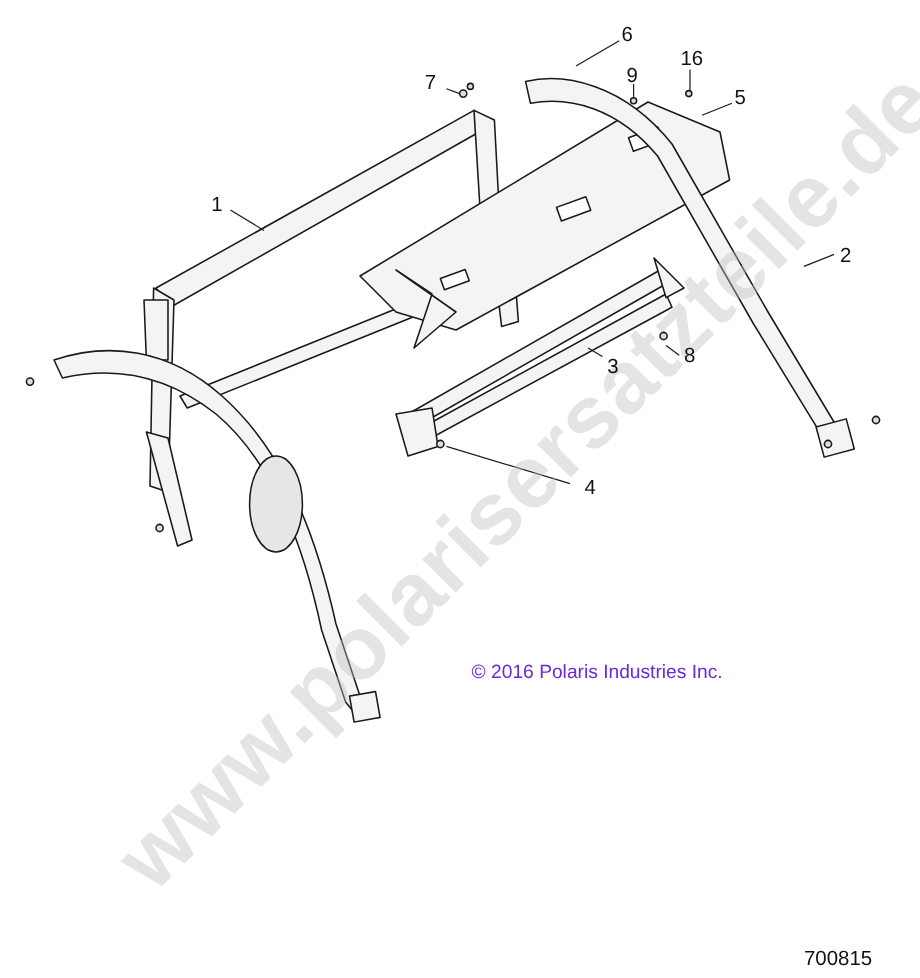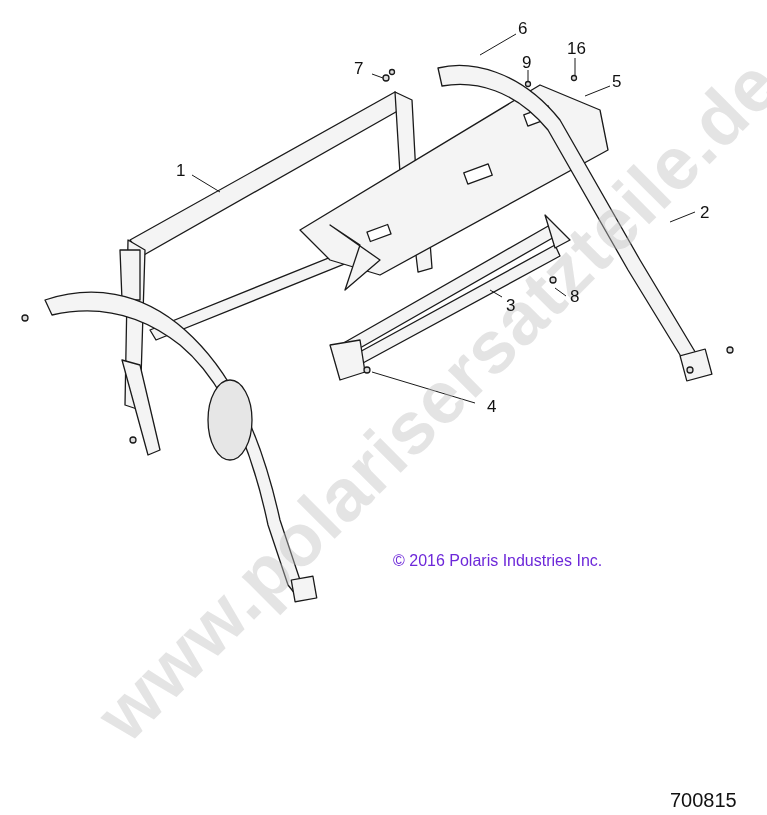--- a/index.html
+++ b/index.html
@@ -1,20 +1,20 @@
 <!DOCTYPE html>
 <html><head>
 <meta charset="utf-8">
 <style>
   html, body { margin:0; padding:0; background:#ffffff; }
   body { width:767px; height:815px; position:relative; overflow:hidden; font-family:"Liberation Sans", sans-serif; }
   #diagram { position:absolute; left:0; top:0; width:767px; height:815px; }
   .callout { position:absolute; font-size:17px; color:#111; line-height:1; }
   .copyright { position:absolute; left:393px; top:552px; font-size:16px; color:#6d28d9; white-space:nowrap; }
-  .figno { position:absolute; left:670px; top:789px; font-size:20px; color:#111; }
+  .figno { position:absolute; left:670px; top:789px; font-size:17px; color:#111; }
   .watermark { position:absolute; left:-10px; top:395px; width:820px; text-align:center;
     transform:rotate(-45deg); transform-origin:50% 50%;
     font-size:74px; font-weight:bold; color:rgba(190,190,190,0.42);
     letter-spacing:1px; white-space:nowrap; pointer-events:none; }
 </style>
 </head>
 <body>
 
 <svg id="diagram" viewBox="0 0 767 815" xmlns="http://www.w3.org/2000/svg">
   <g fill="#f4f4f4" stroke="#1a1a1a" stroke-width="1.3" stroke-linejoin="round">

